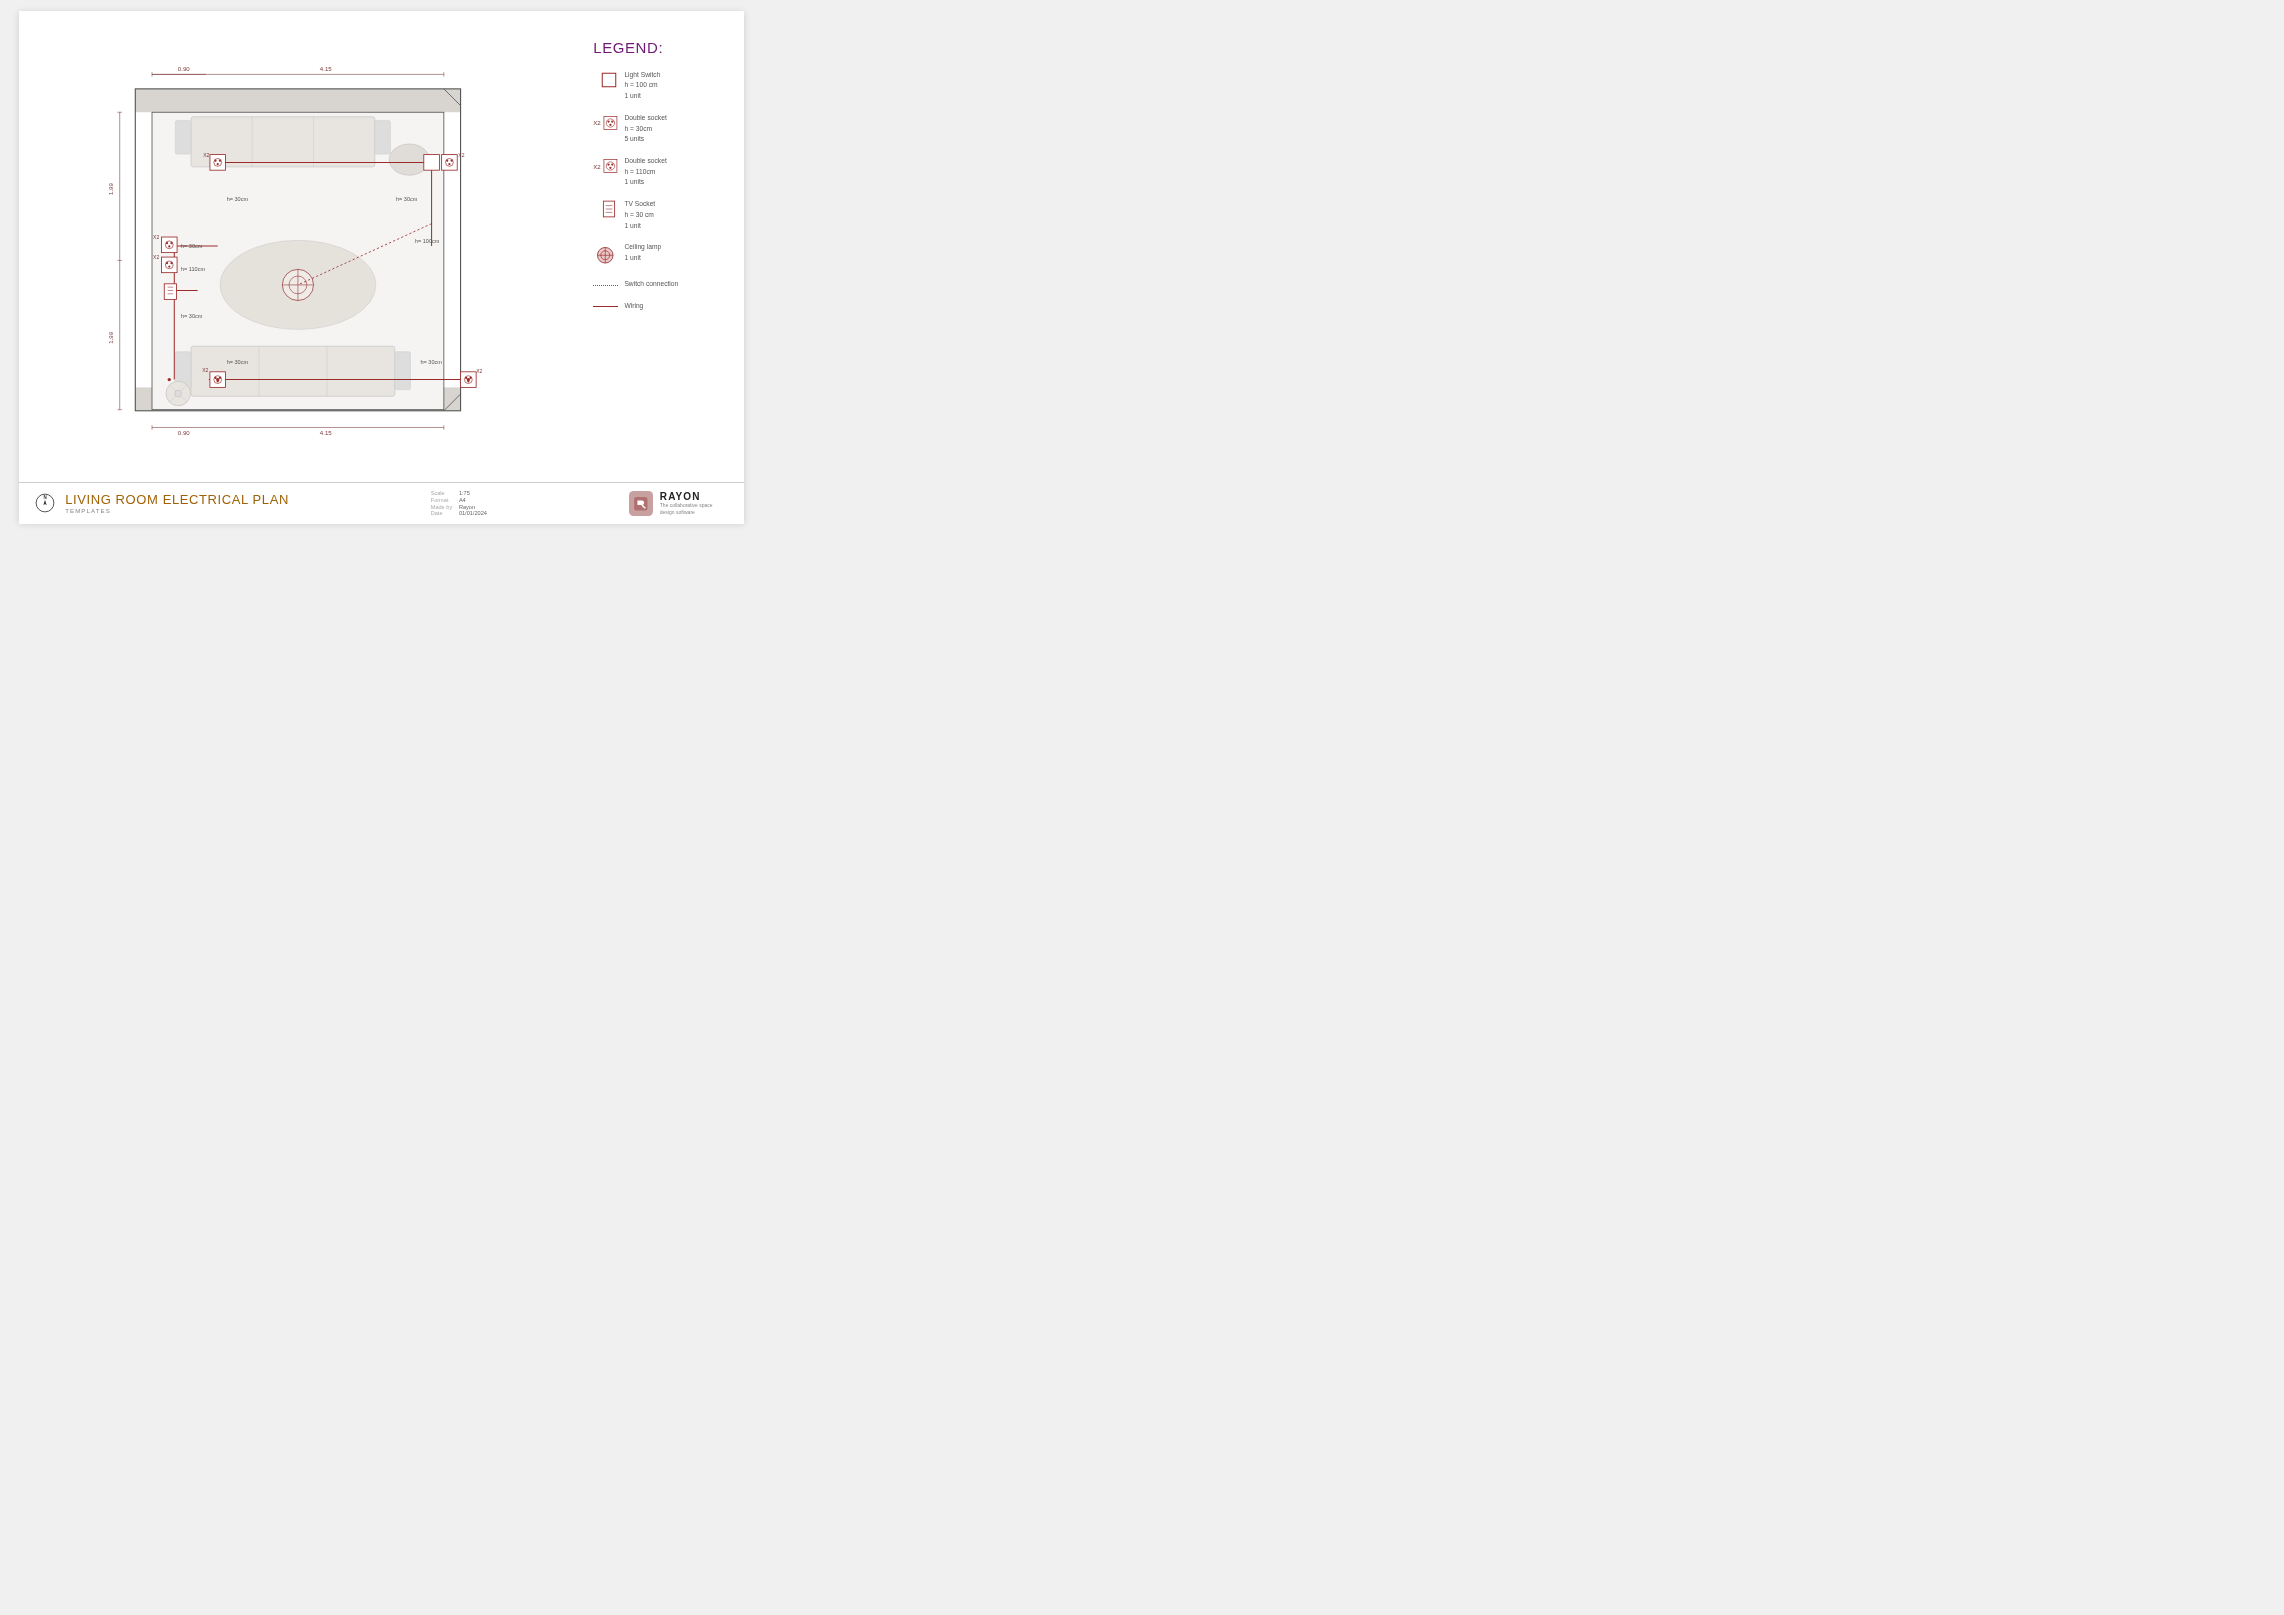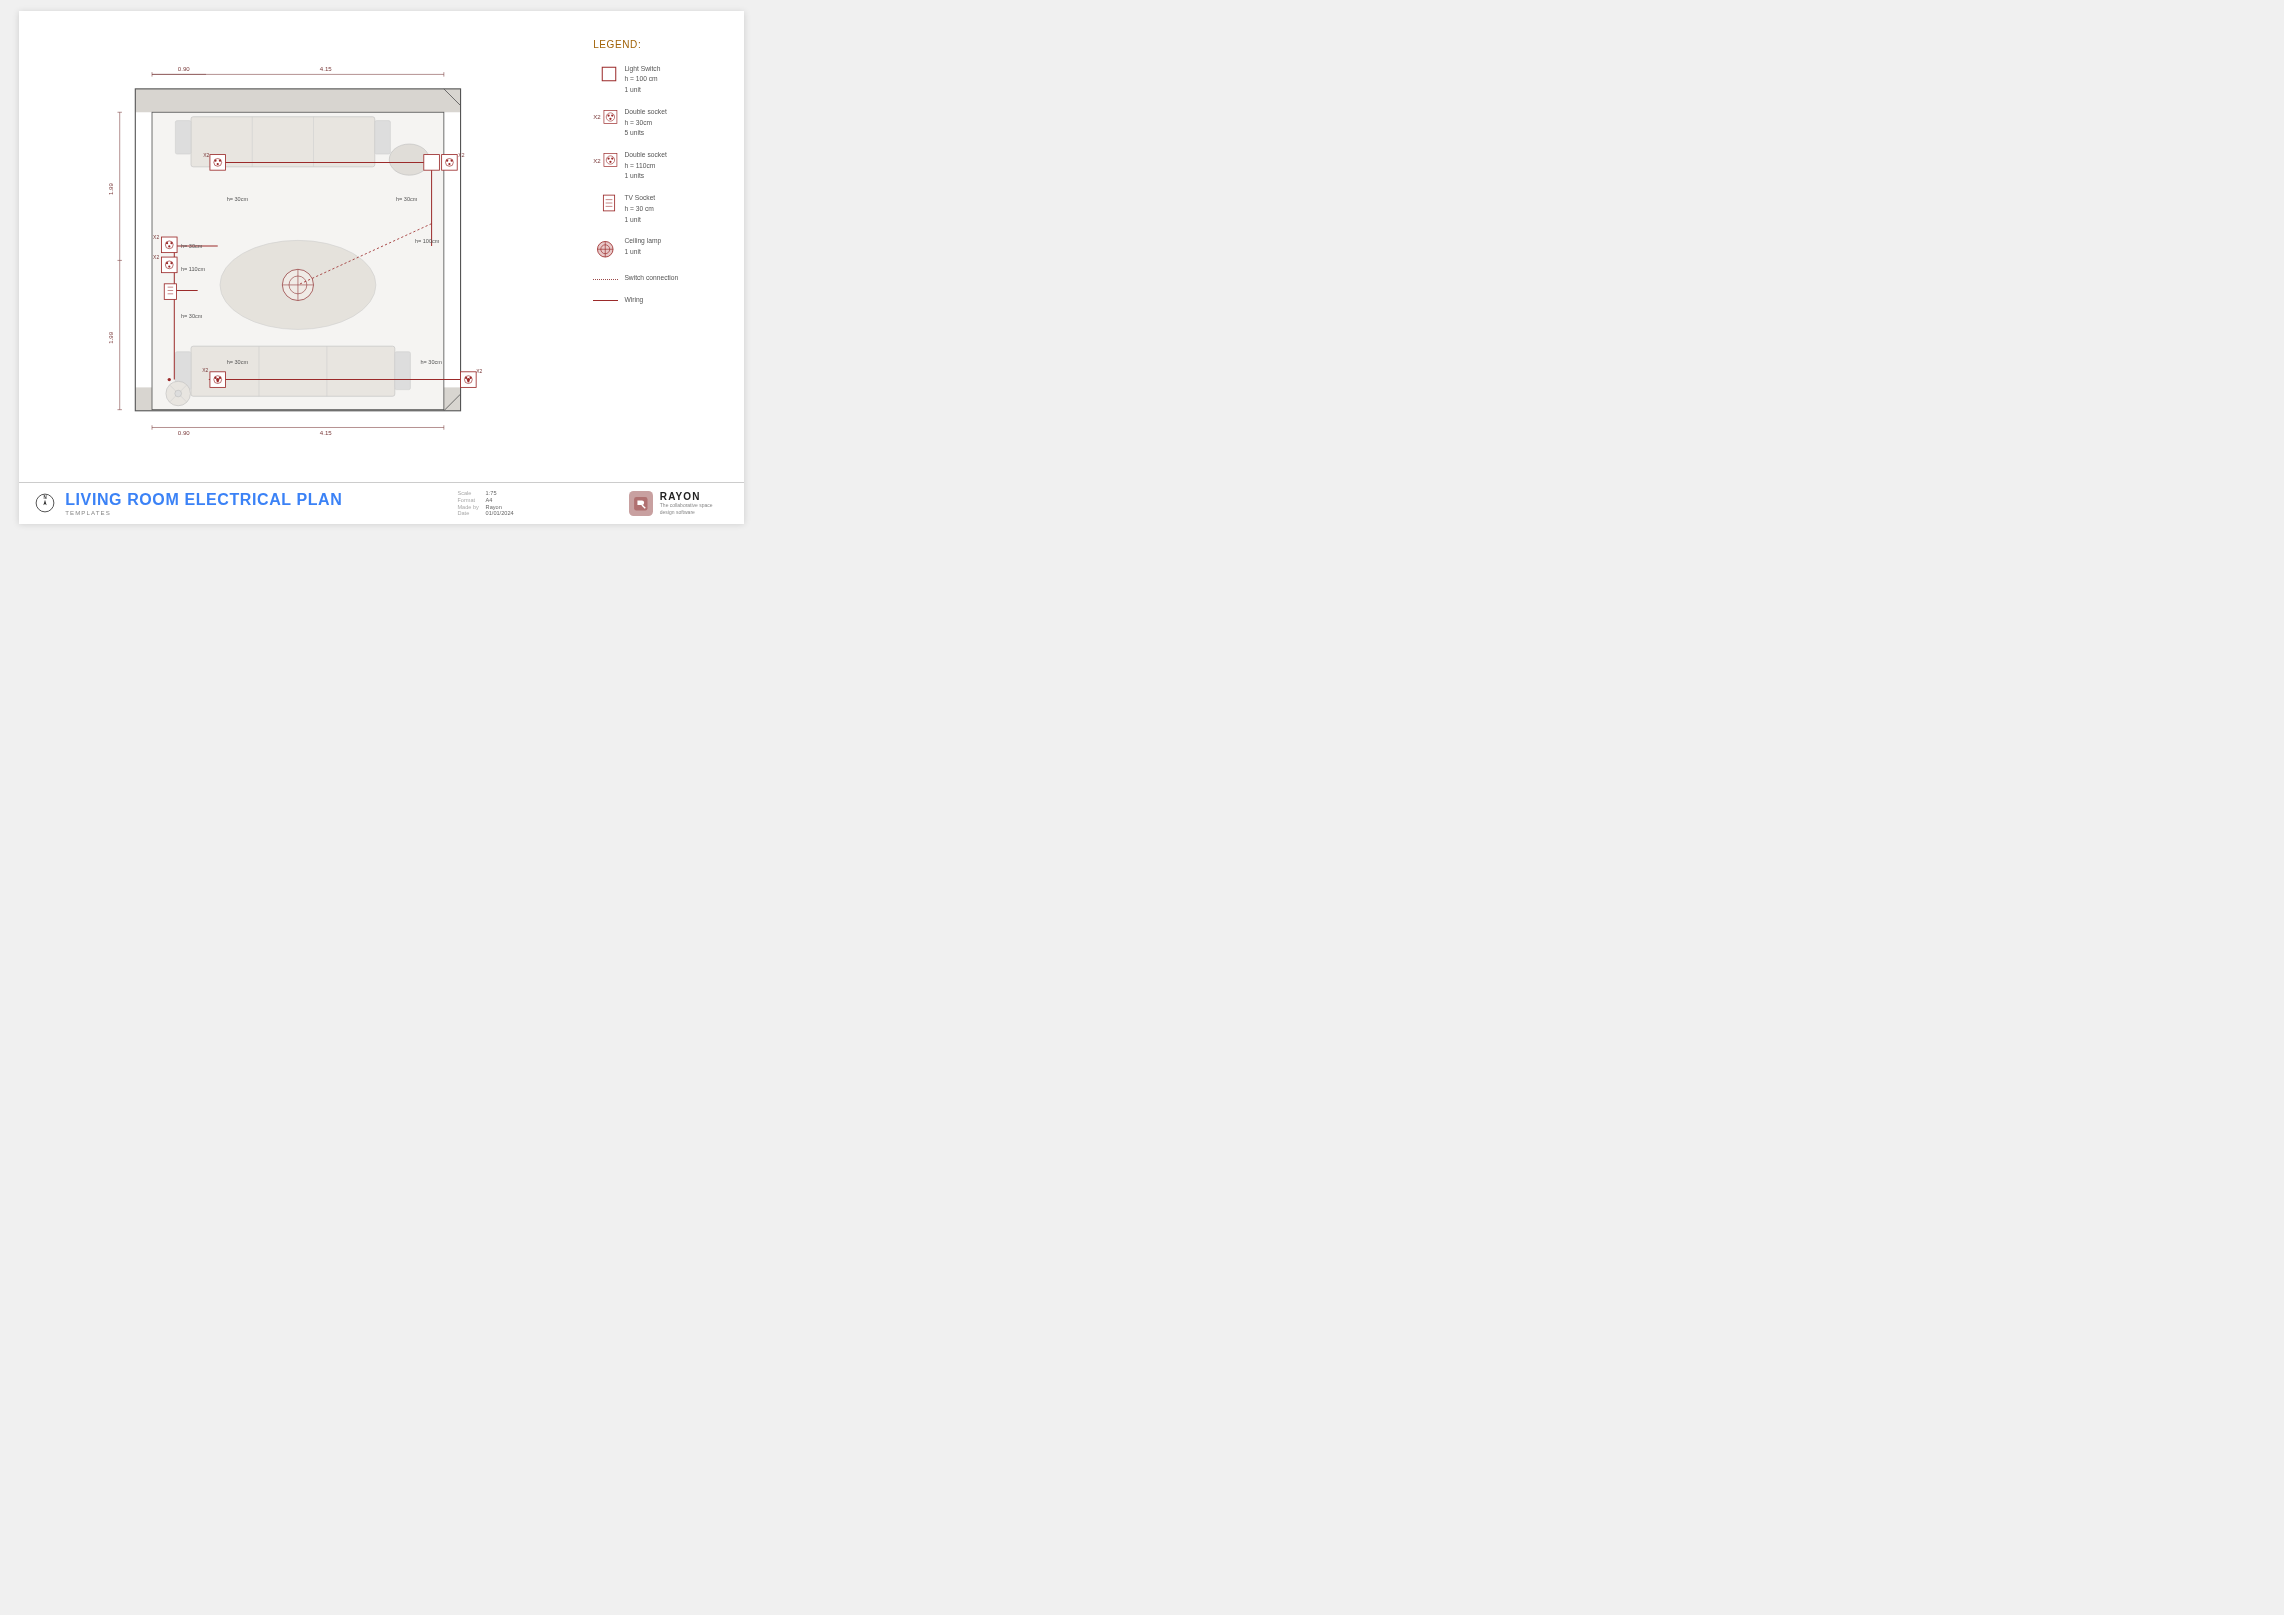--- a/index.html
+++ b/index.html
@@ -40,23 +40,23 @@
       flex-direction: column;
       gap: 0;
     }
     
     .floor-plan-svg {
       width: 435px;
       height: 401px;
     }
     
     .legend-title {
-      font-size: 10px;
+      font-size: 15px;
       font-weight: 300;
-      color: #a16207;
+      color: #701a75;
       letter-spacing: 0.6px;
       margin-bottom: 14px;
     }
     .legend-item {
       display: flex;
       align-items: flex-start;
       margin-bottom: 11px;
       gap: 6.7px;
     }
     .legend-icon {
@@ -105,23 +105,23 @@
       display: flex;
       align-items: center;
       gap: 10px;
     }
     .compass {
       width: 20px;
       height: 20px;
     }
     .footer-title-block {}
     .footer-main-title {
-      font-size: 16px;
-      font-weight: 700;
-      color: #3b82f6;
+      font-size: 13px;
+      font-weight: 400;
+      color: #a16207;
       letter-spacing: 0.6px;
     }
     .footer-subtitle {
       font-size: 6.1px;
       color: #888;
       letter-spacing: 1.1px;
       text-transform: uppercase;
     }
     .footer-meta {
       display: grid;

